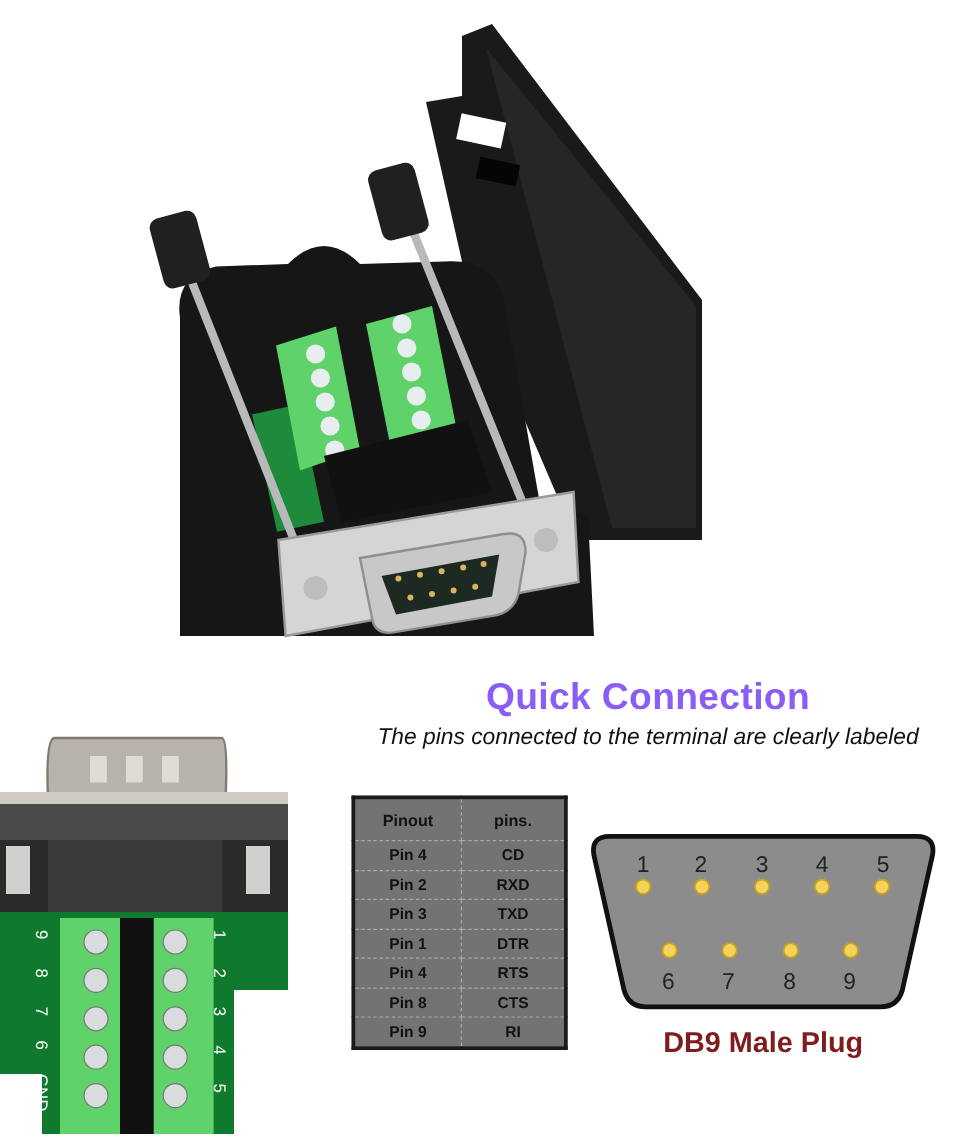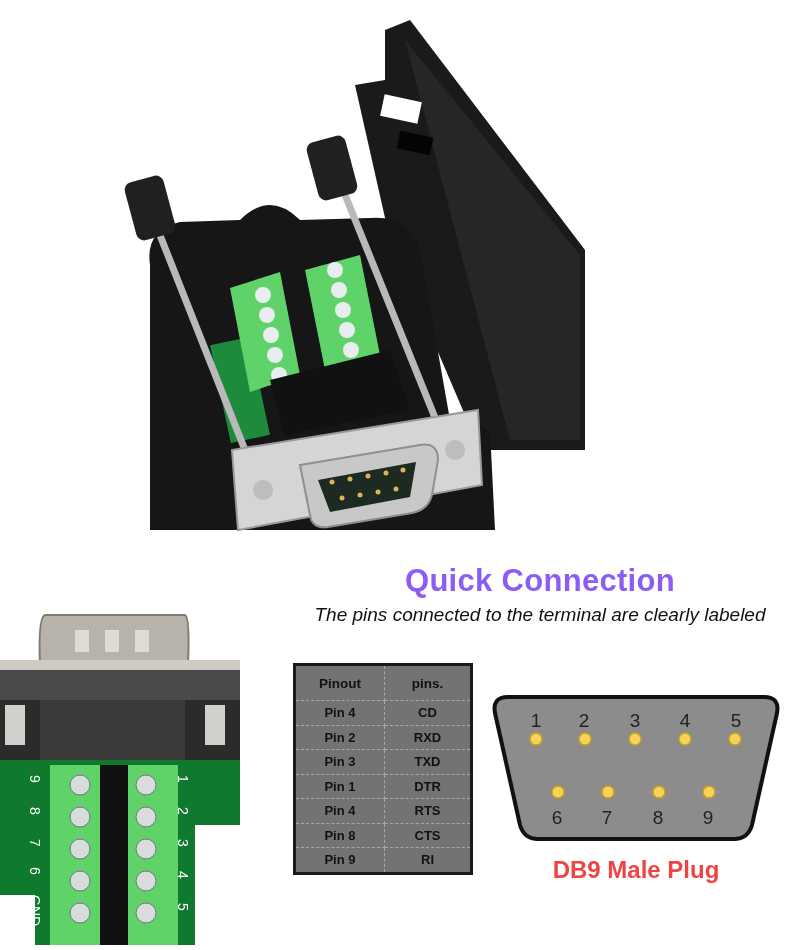--- a/index.html
+++ b/index.html
@@ -21,21 +21,21 @@
     
     .pin-table { position: absolute; left: 293px; top: 663px; width: 180px; border: 3px solid #1a1a1a; border-collapse: collapse; background: #737373; }
     .pin-table th, .pin-table td { font-weight: bold; font-size: 13px; color: #111; text-align: center; border: 1px dashed #a8a8a8; padding: 0; }
     .pin-table th { height: 34px; font-size: 13.5px; }
     .pin-table td { height: 23.5px; }
     .pin-table .col1 { width: 88px; }
 
     
     .db9 { position: absolute; left: 490px; top: 693px; width: 292px; height: 150px; }
     .db9 svg { width: 100%; height: 100%; display: block; }
-    .db9-label { position: absolute; left: 490px; top: 856px; width: 292px; text-align: center; font-weight: bold; font-size: 24px; color: #ef4444; }
+    .db9-label { position: absolute; left: 490px; top: 856px; width: 292px; text-align: center; font-weight: bold; font-size: 24px; color: #7f1d1d; }
   </style>
 </head>
 <body>
 
 <div class="hero">
   <svg viewBox="0 0 480 550">
 
     <polygon points="265,20 290,10 465,240 465,440 360,440 270,230 235,75 265,70" fill="#1a1a1a"></polygon>
     <polygon points="285,30 460,245 460,430 390,430" fill="#262626"></polygon>
     <rect x="262" y="88" width="38" height="22" fill="#ffffff" transform="rotate(12 281 99)"></rect>

